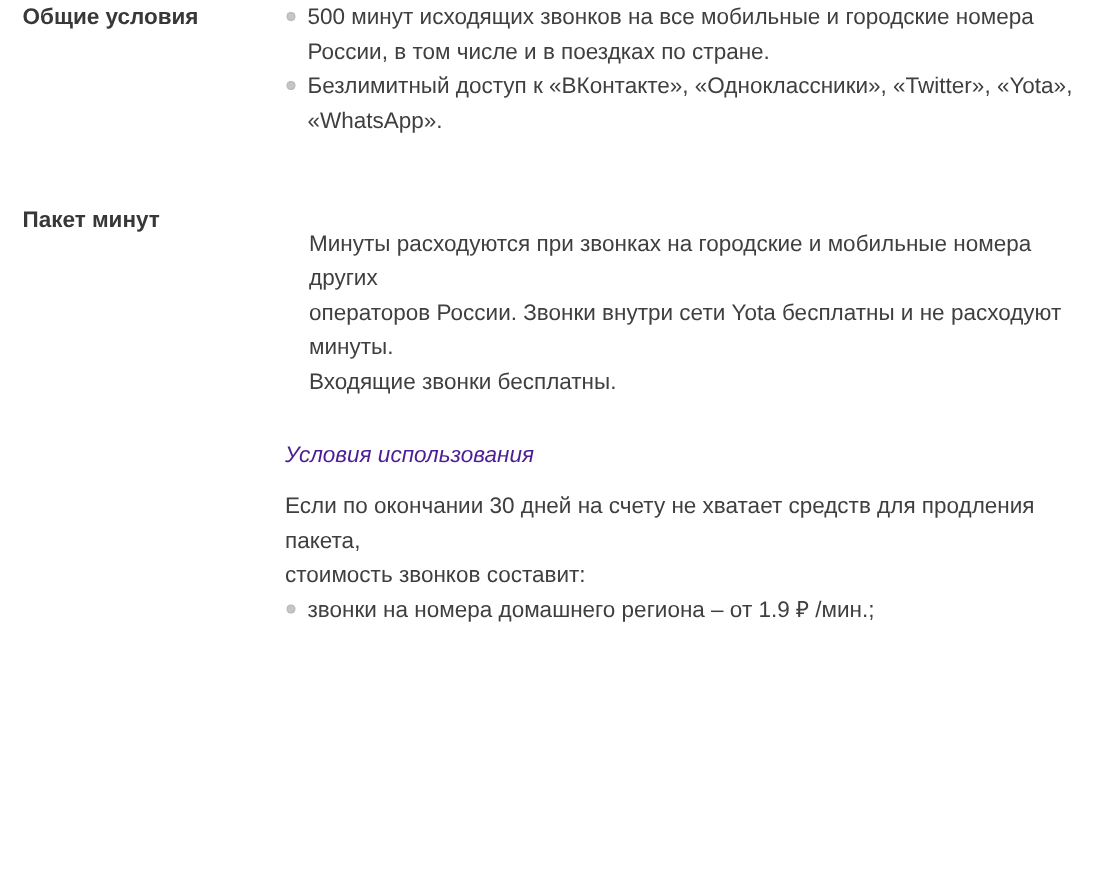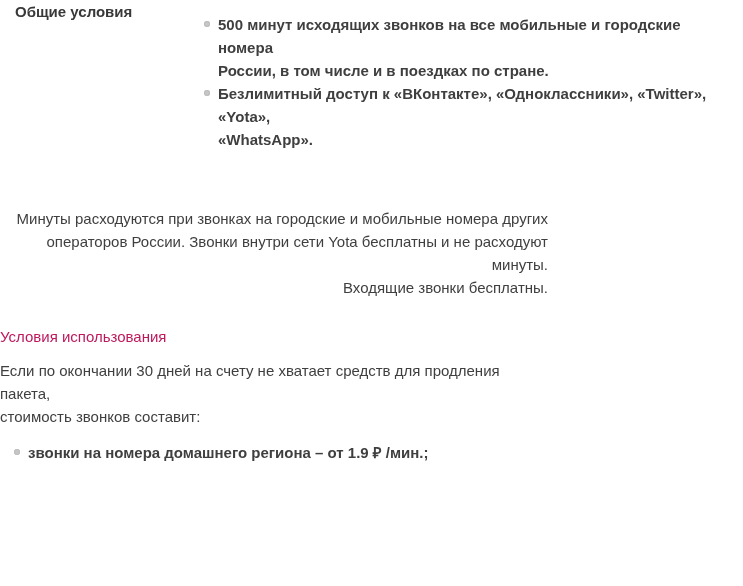--- a/index.html
+++ b/index.html
@@ -31,57 +31,56 @@
   }
   .row-content {
     flex: 0 0 548px;
     max-width: 548px;
   }
   .section-minutes {
     margin-top: 43px;
   }
   ul.bullets {
     list-style: none;
-    margin: 13px;
+    margin: 0;
     padding: 0;
-    font-weight: bold;
   }
   ul.bullets li {
     position: relative;
     padding-left: 15px;
     white-space: pre-line;
   }
   ul.bullets li::before {
     content: "";
     position: absolute;
     left: 1px;
     top: 8px;
     width: 6px;
     height: 6px;
     border-radius: 50%;
     background: #c6c6c6;
     box-shadow: inset 0 0 0 1px #bdbdbd;
   }
   .intro {
-    margin: 0;
+    margin: 16px;
     white-space: pre-line;
-    text-align: right;
   }
   .subhead {
     margin: 26px 0 0;
     font-size: 15px;
     font-weight: normal;
-    color: #be185d;
+    color: #4c1d95;
+    font-style: italic;
   }
   .para-option {
     margin: 28px 0 0;
     white-space: pre-line;
   }
   .para-expiry {
-    margin: 11px 0 12px;
+    margin: 11px 0 0;
     white-space: pre-line;
   }
 </style>
 </head>
 <body>
 
 <div class="page">
 
   <section class="row row-general">
     <div class="row-label">Общие условия</div>
@@ -89,20 +88,21 @@
       <ul class="bullets">
         <li>500 минут исходящих звонков на все мобильные и городские номера
 России, в том числе и в поездках по стране.</li>
         <li>Безлимитный доступ к «ВКонтакте», «Одноклассники», «Twitter», «Yota»,
 «WhatsApp».</li>
       </ul>
     </div>
   </section>
 
   <section class="row section-minutes">
+    <div class="row-label">Пакет минут</div>
     <div class="row-content">
       <p class="intro">Минуты расходуются при звонках на городские и мобильные номера других
 операторов России. Звонки внутри сети Yota бесплатны и не расходуют минуты.
 Входящие звонки бесплатны.</p>
       <h3 class="subhead">Условия использования</h3>
       <p class="para-expiry">Если по окончании 30 дней на счету не хватает средств для продления пакета,
 стоимость звонков составит:</p>
       <ul class="bullets">
         <li>звонки на номера домашнего региона – от 1.9 ₽ /мин.;</li>
 

